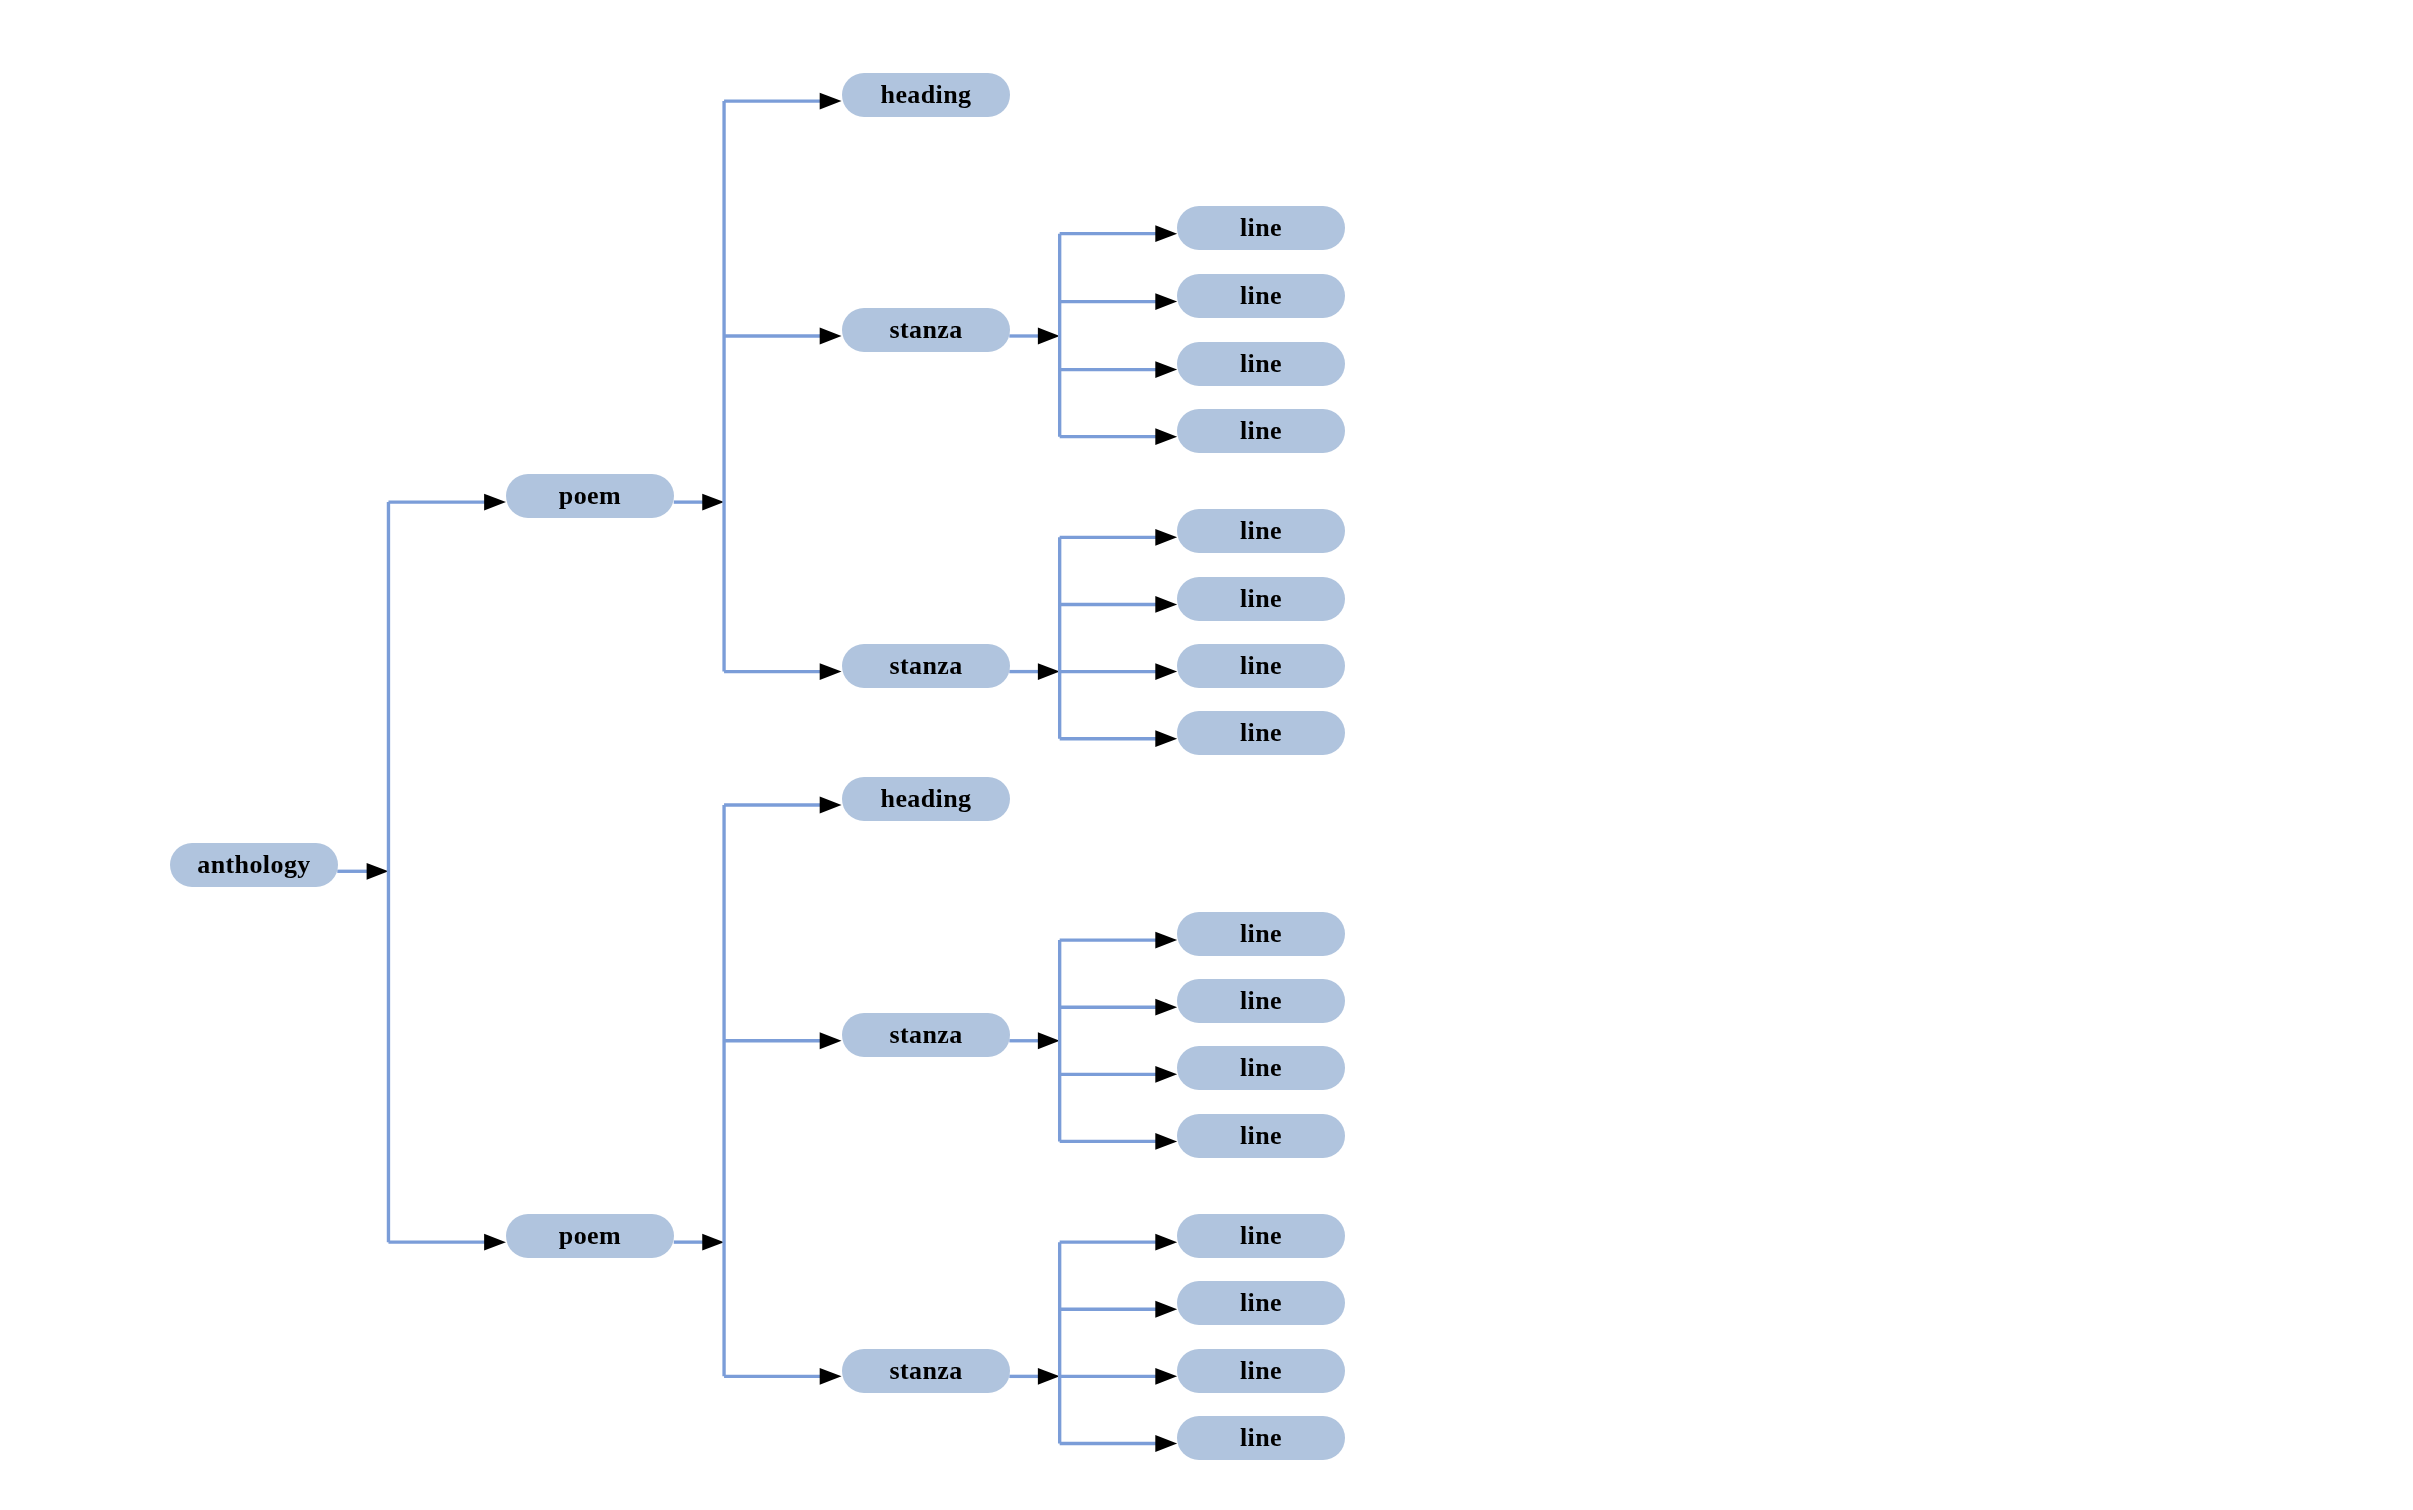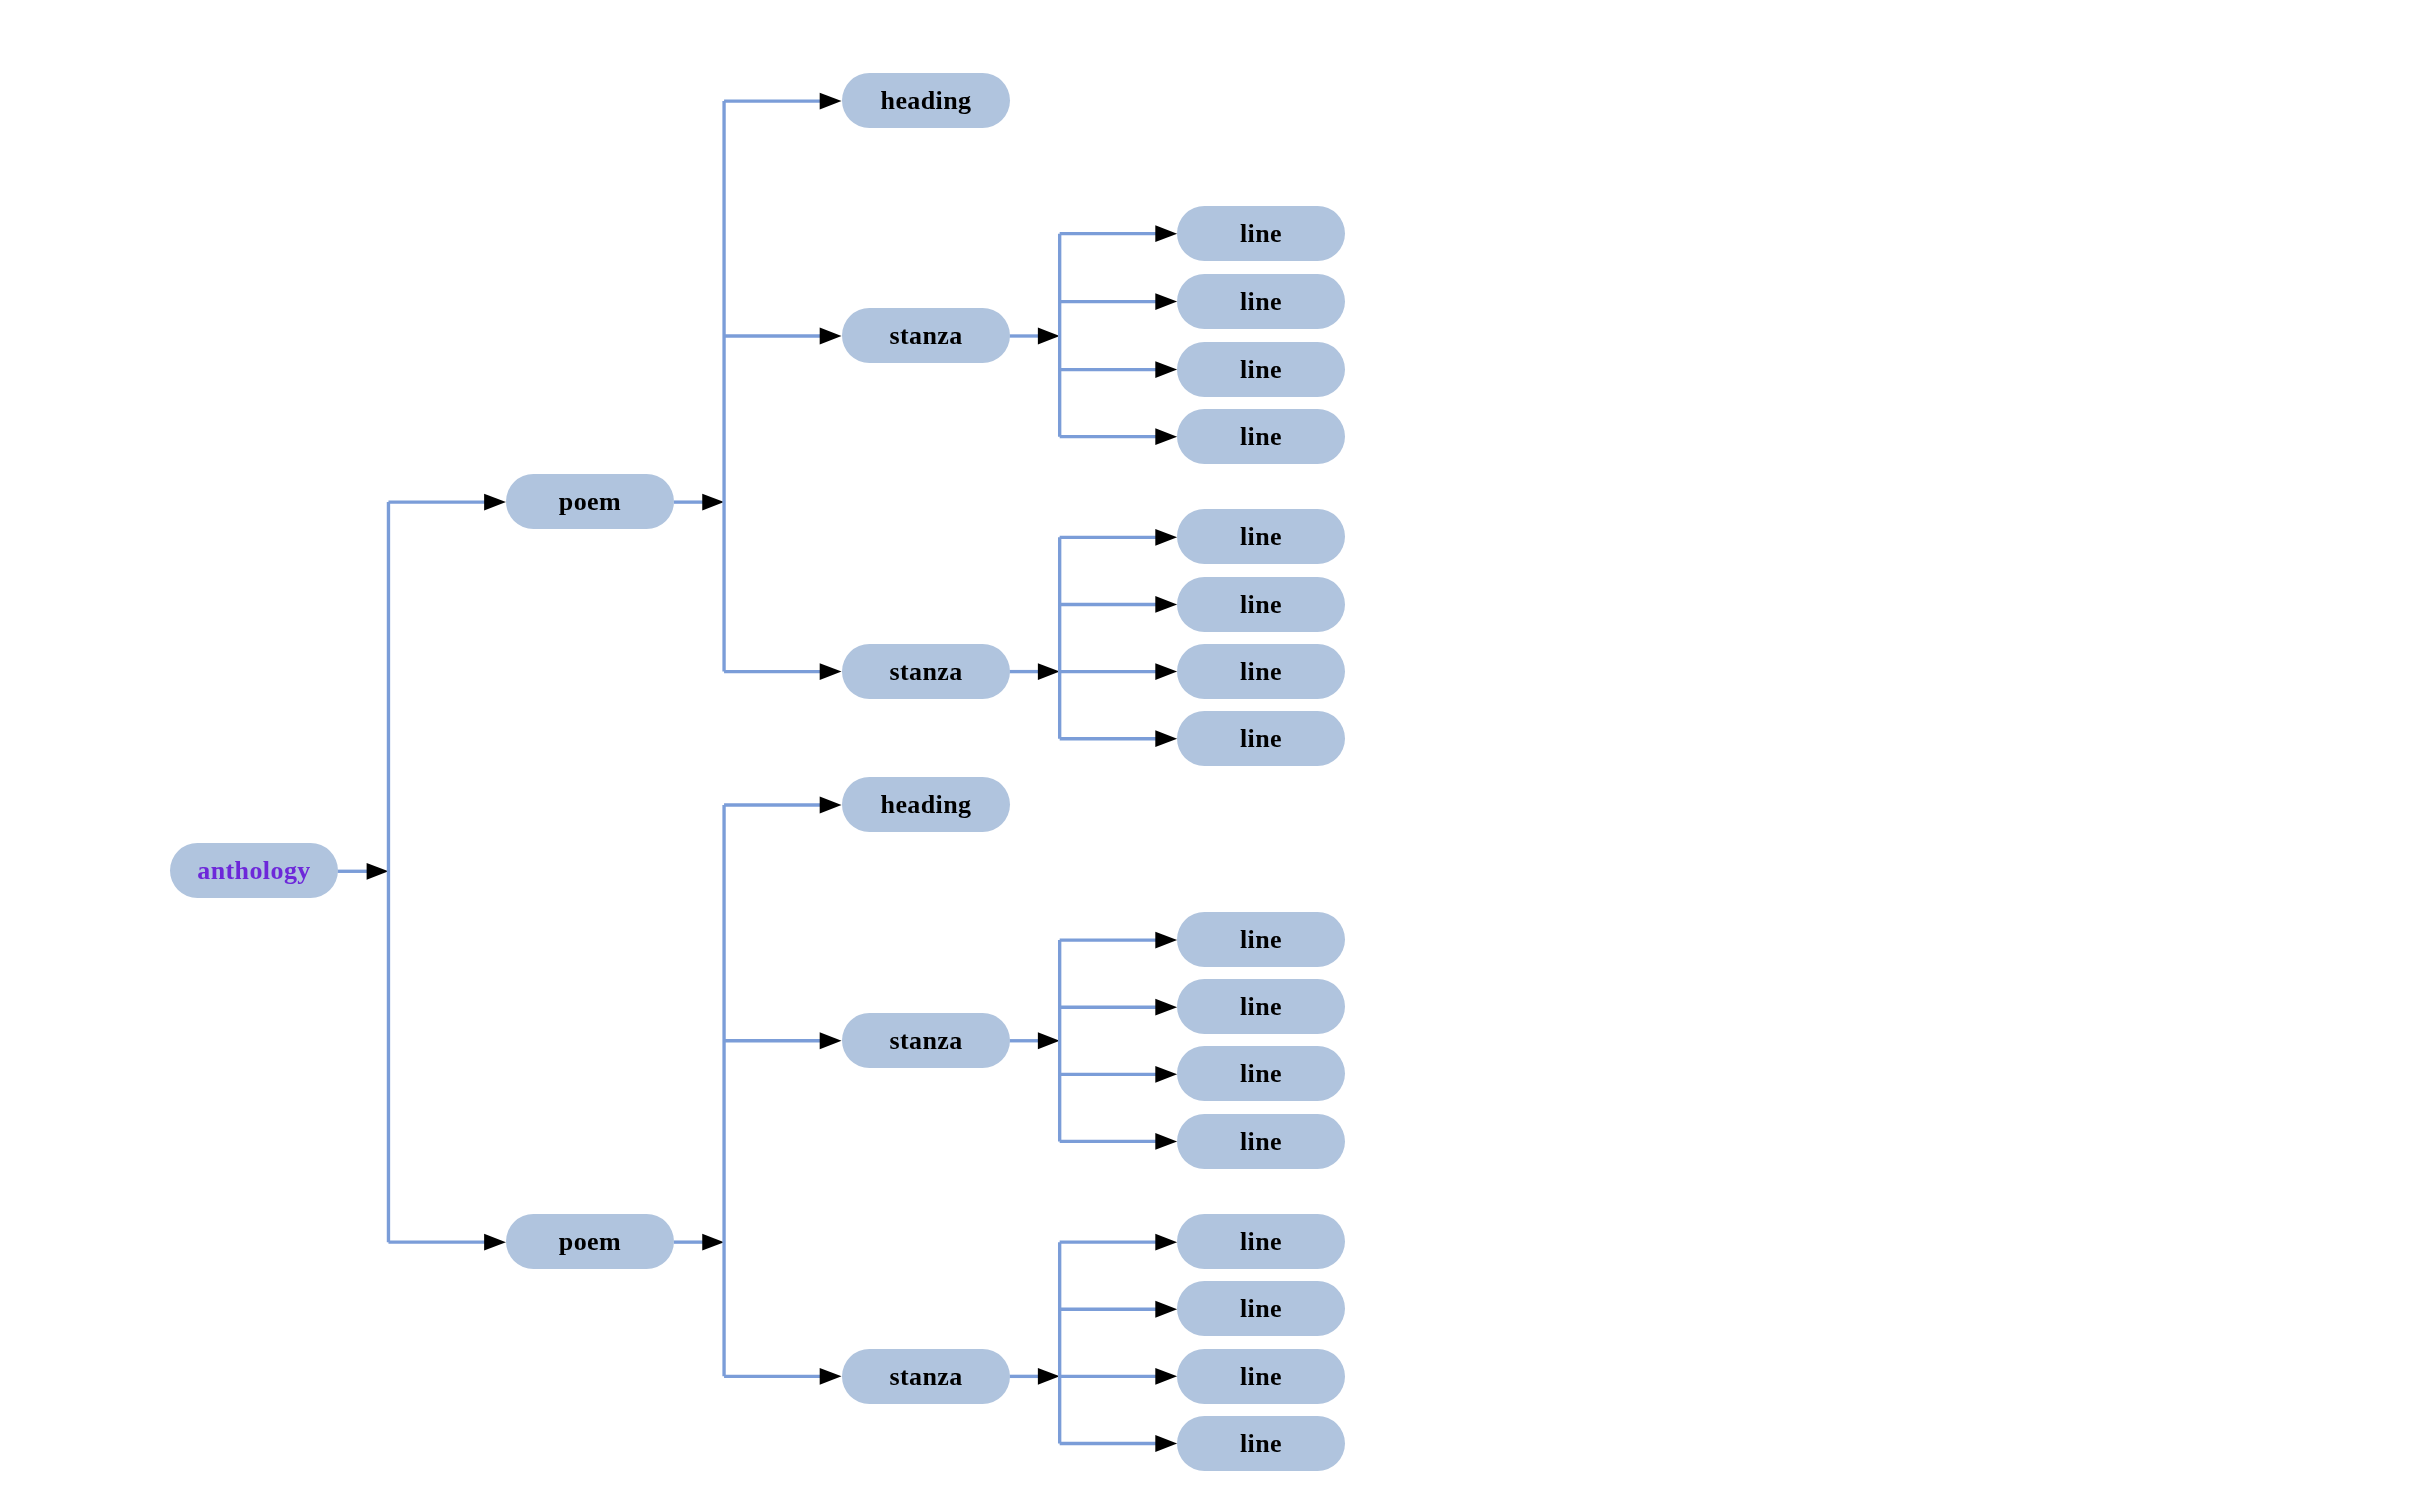--- a/index.html
+++ b/index.html
@@ -7,21 +7,21 @@
     width: 2413px; height: 1511px;
     background: #ffffff;
     font-family: "Liberation Serif", "DejaVu Serif", serif;
     position: relative;
     overflow: hidden;
   }
   .canvas { position: absolute; left: 0; top: 0; width: 2413px; height: 1511px; }
   svg.edges { position: absolute; left: 0; top: 0; }
   .node {
     position: absolute;
-    width: 168px; height: 55px;
+    width: 168px; height: 44px;
     border-radius: 28px;
     background: #b0c4de;
     display: flex; align-items: center; justify-content: center;
     font-weight: bold;
     font-size: 26px;
     color: #000000;
     letter-spacing: 0.4px;
   }
 </style>
 </head>
@@ -94,21 +94,21 @@
       <line x1="1263" y1="1480" x2="1379" y2="1480" stroke="#7b9dd8" stroke-width="4"></line>
       <polygon points="1403,1480 1377,1470 1377,1490" fill="#000000"></polygon>
       <line x1="1263" y1="1560" x2="1379" y2="1560" stroke="#7b9dd8" stroke-width="4"></line>
       <polygon points="1403,1560 1377,1550 1377,1570" fill="#000000"></polygon>
       <line x1="1263" y1="1640" x2="1379" y2="1640" stroke="#7b9dd8" stroke-width="4"></line>
       <polygon points="1403,1640 1377,1630 1377,1650" fill="#000000"></polygon>
       <line x1="1263" y1="1720" x2="1379" y2="1720" stroke="#7b9dd8" stroke-width="4"></line>
       <polygon points="1403,1720 1377,1710 1377,1730" fill="#000000"></polygon>
     </svg>
 
-  <div class="node" style="left: 170px; top: 843px; background: rgb(176, 196, 222); color: #6d28d9;">anthology</div>
+  <div class="node" style="left: 170px; top: 843px; background: rgb(176, 196, 222); color: #000000;">anthology</div>
 
   <div class="node" style="left: 506px; top: 474px; background: rgb(176, 196, 222); color: rgb(0, 0, 0);">poem</div>
   <div class="node" style="left: 842px; top: 73px; background: rgb(176, 196, 222); color: rgb(0, 0, 0);">heading</div>
   <div class="node" style="left: 842px; top: 308px; background: rgb(176, 196, 222); color: rgb(0, 0, 0);">stanza</div>
   <div class="node" style="left: 1177px; top: 206px; background: rgb(176, 196, 222); color: rgb(0, 0, 0);">line</div>
   <div class="node" style="left: 1177px; top: 274px; background: rgb(176, 196, 222); color: rgb(0, 0, 0);">line</div>
   <div class="node" style="left: 1177px; top: 342px; background: rgb(176, 196, 222); color: rgb(0, 0, 0);">line</div>
   <div class="node" style="left: 1177px; top: 409px; background: rgb(176, 196, 222); color: rgb(0, 0, 0);">line</div>
   <div class="node" style="left: 842px; top: 644px; background: rgb(176, 196, 222); color: rgb(0, 0, 0);">stanza</div>
   <div class="node" style="left: 1177px; top: 509px; background: rgb(176, 196, 222); color: rgb(0, 0, 0);">line</div>

